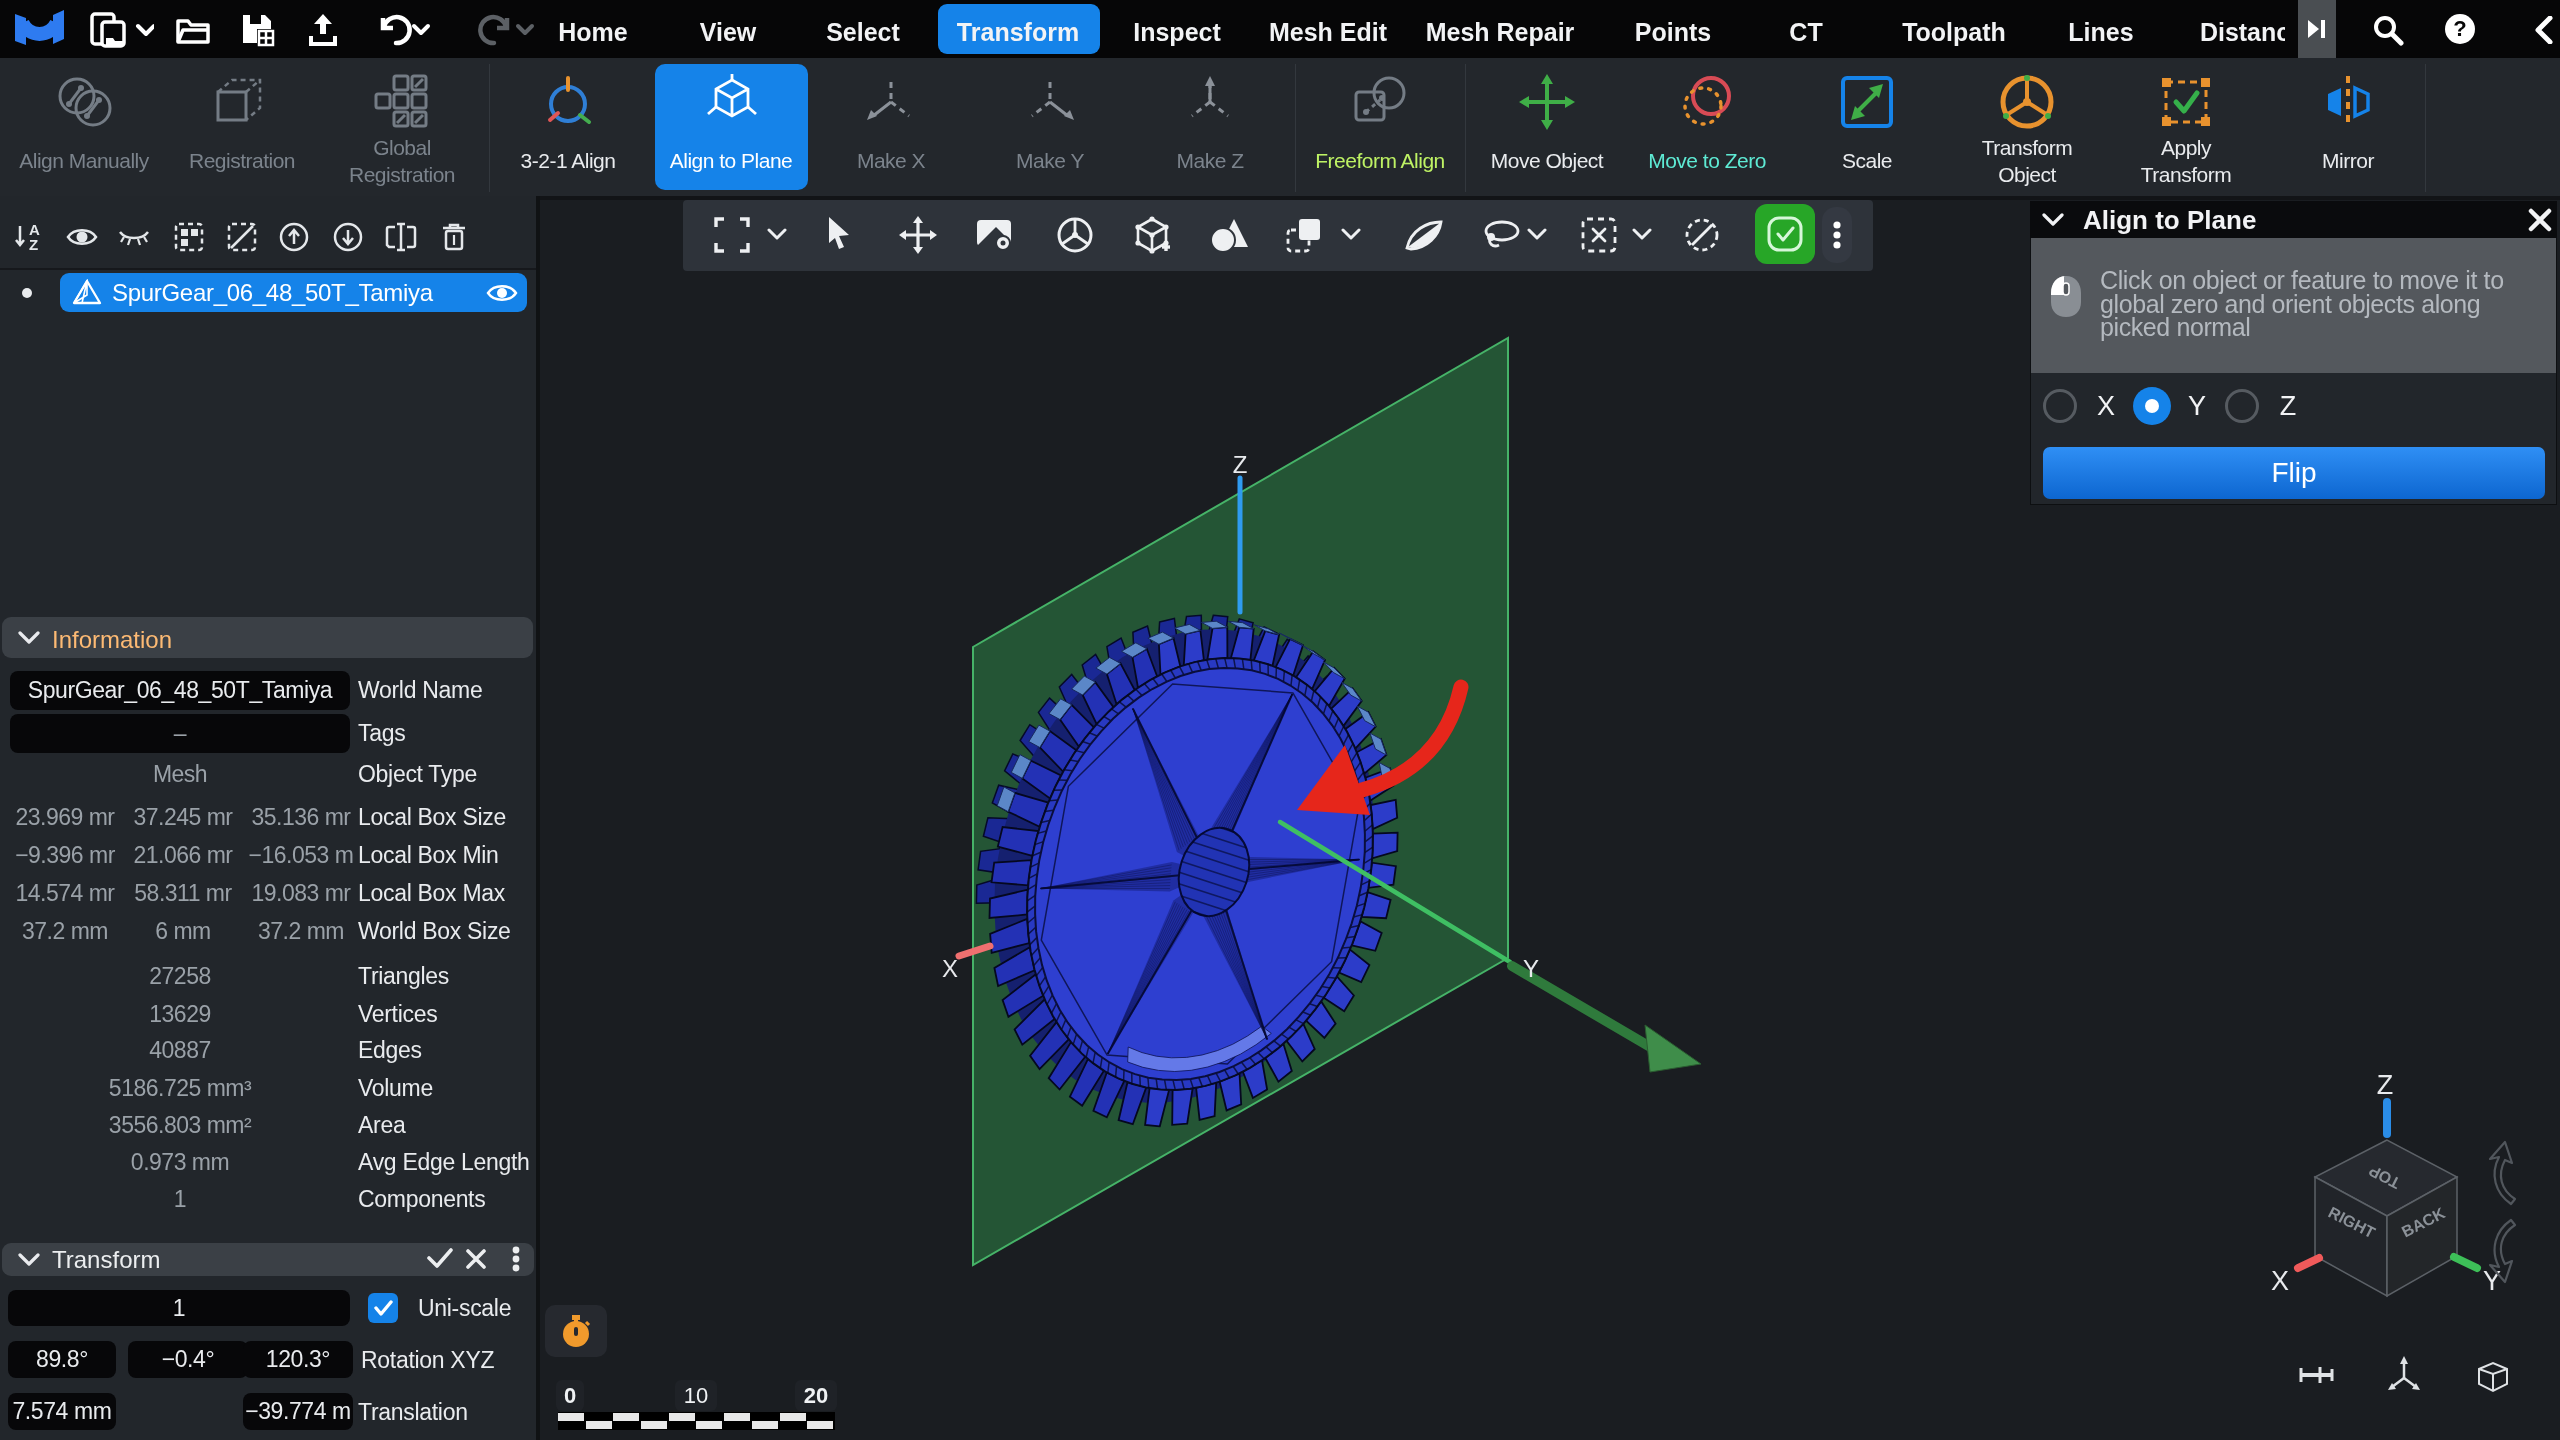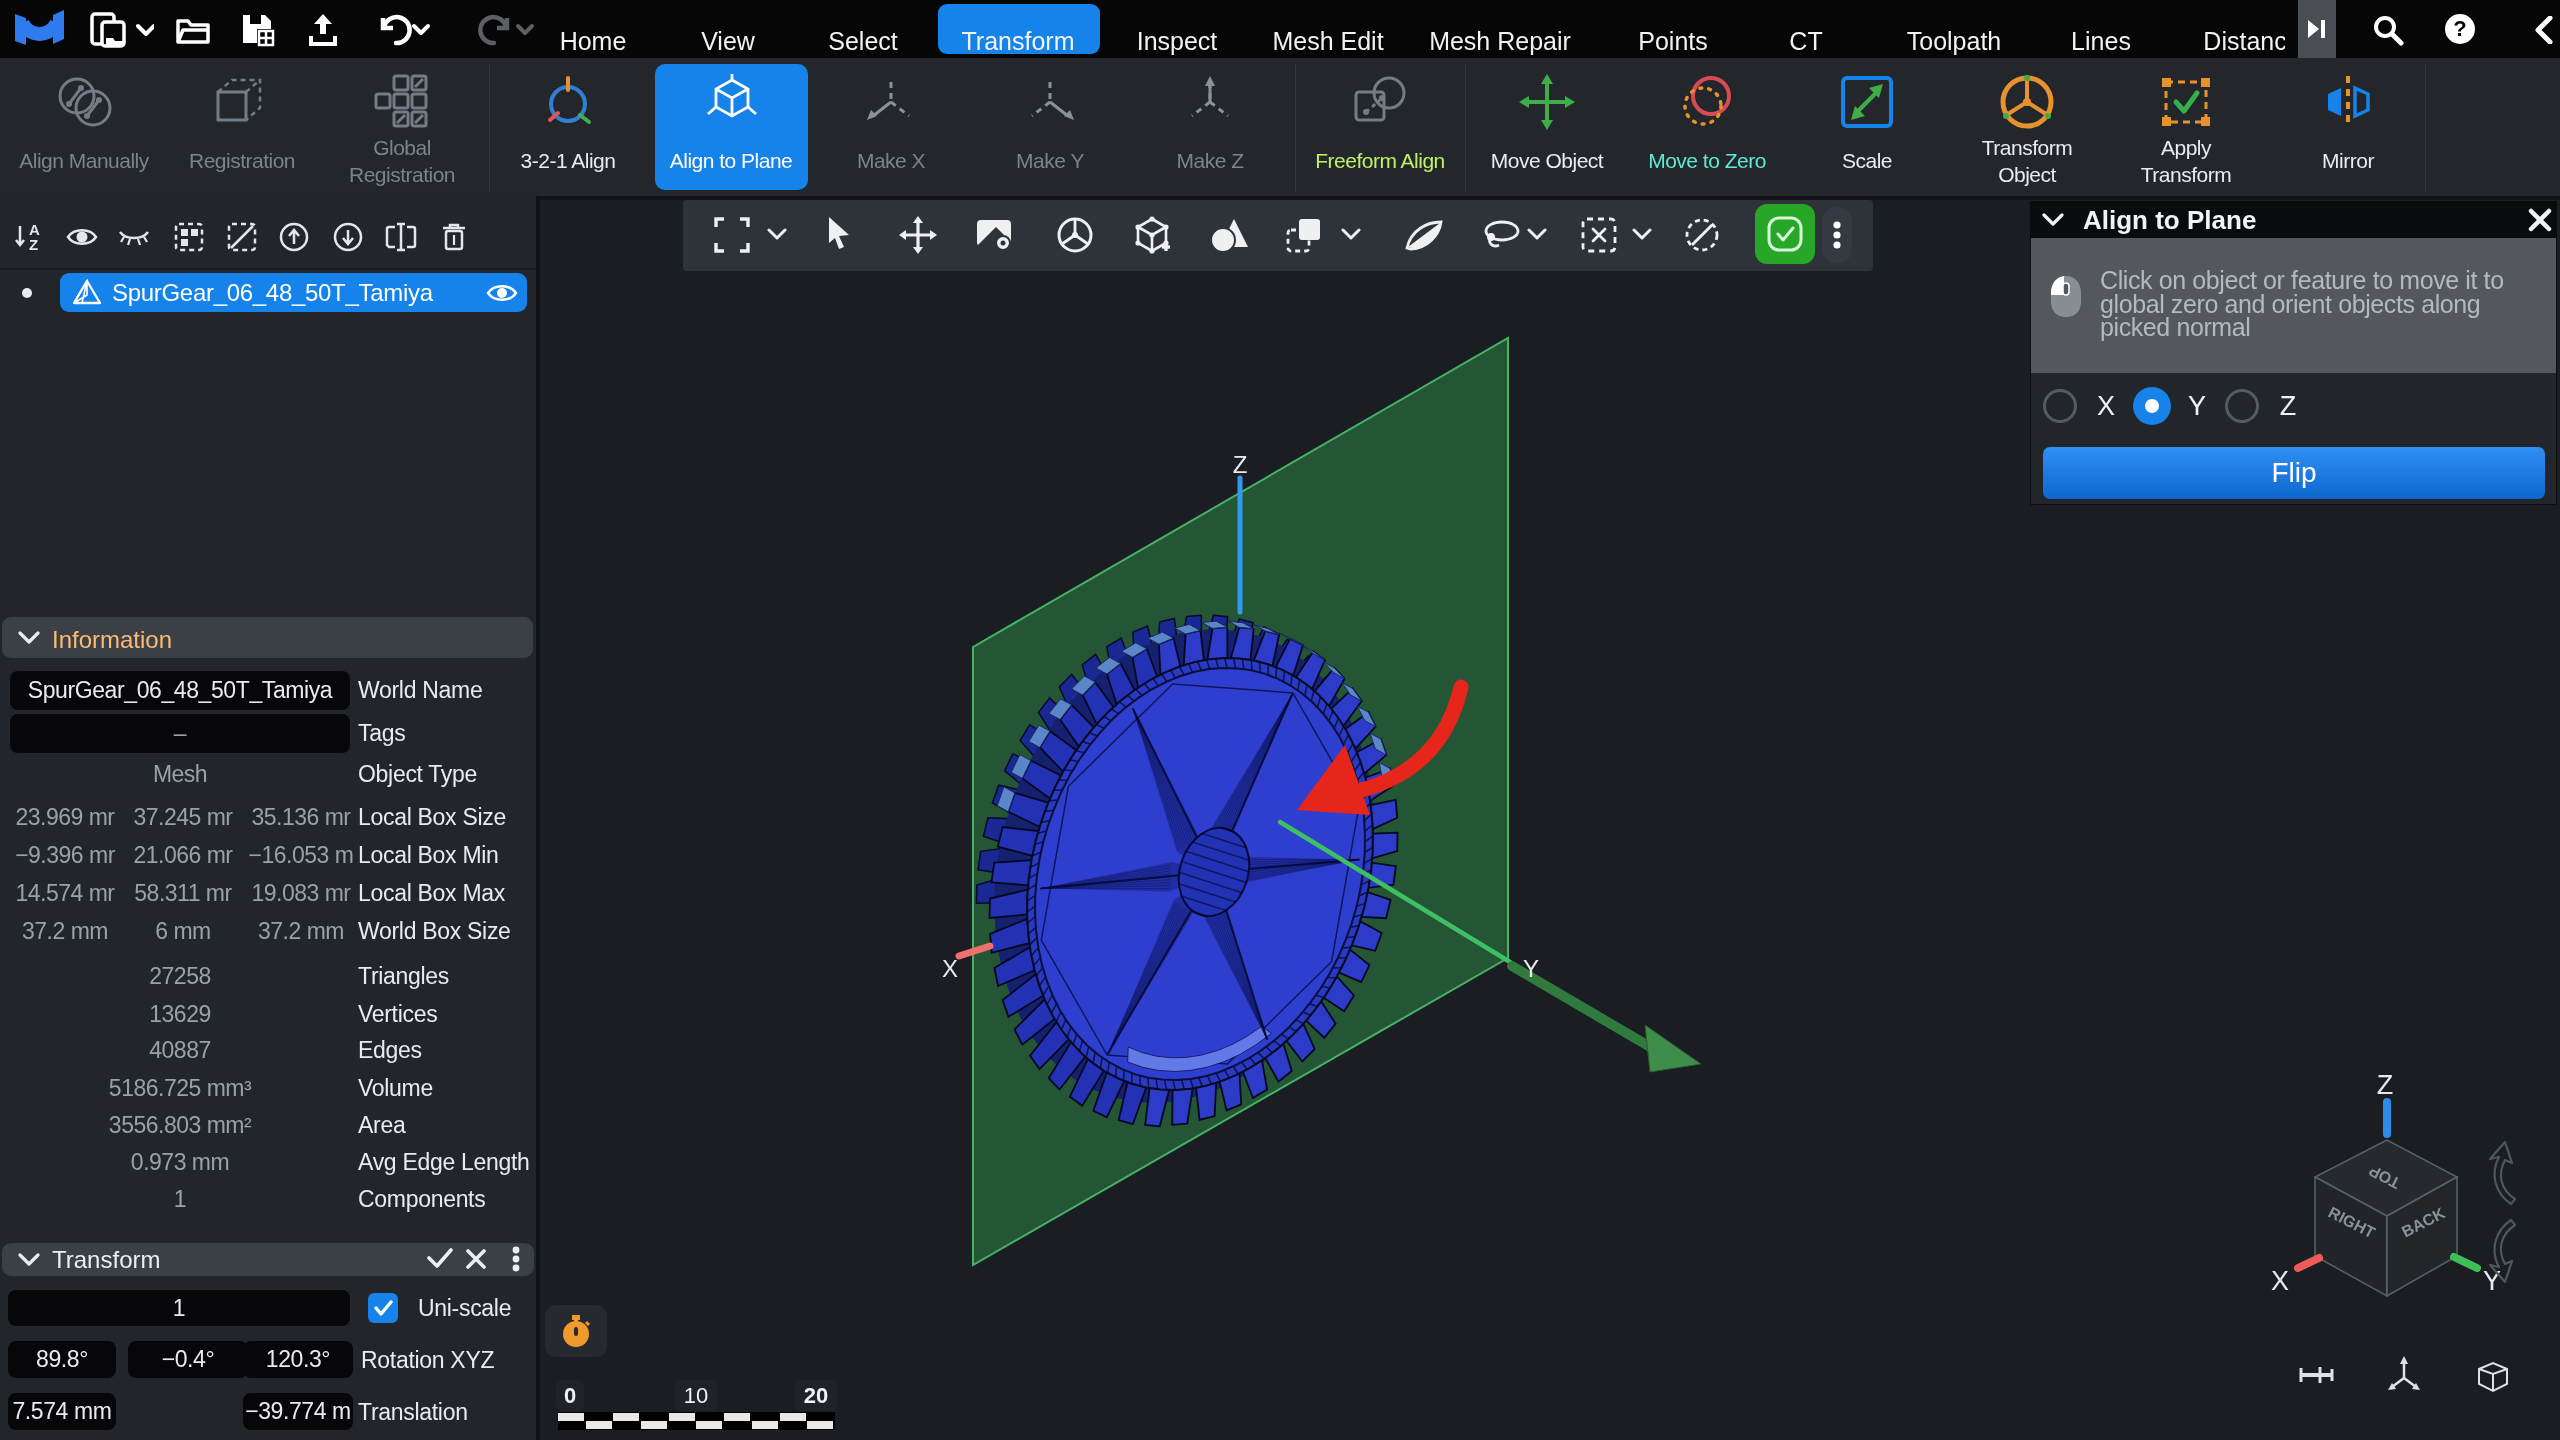--- a/index.html
+++ b/index.html
@@ -1,16 +1,16 @@
 <!DOCTYPE html>
 <html><head><meta charset="utf-8"><style>
 html,body{margin:0;padding:0;width:2560px;height:1440px;background:#1a1d21;font-family:"Liberation Sans",sans-serif;overflow:hidden}
 .abs{position:absolute}
 .ctr{display:flex;align-items:center;justify-content:center}
-.menu{position:absolute;top:12px;height:58px;display:flex;align-items:center;justify-content:center;color:#f2f3f5;font-size:25px;font-weight:normal;white-space:nowrap}
+.menu{position:absolute;top:3px;height:58px;display:flex;align-items:center;justify-content:center;color:#f2f3f5;font-size:25px;font-weight:bold;white-space:nowrap}
 .rlab{position:absolute;width:160px;text-align:center;font-size:21px;letter-spacing:-0.5px;white-space:nowrap}
 .box{position:absolute;background:#070709;border-radius:8px;color:#e9ebee;font-size:23px;display:flex;align-items:center;justify-content:center;letter-spacing:-0.4px;white-space:nowrap;overflow:hidden}
 .val{position:absolute;color:#9aa1a8;font-size:23px;letter-spacing:-0.5px;text-align:center;white-space:nowrap;transform:translate(-50%,-50%)}
 .lab{position:absolute;color:#e9ebee;font-size:23px;letter-spacing:-0.3px;white-space:nowrap;transform:translate(0,-50%)}
 .hdr{position:absolute;left:2px;background:#3b4046;border-radius:9px;color:#eceef0;font-size:23px;display:flex;align-items:center}
 </style></head><body>
 <div class="abs" style="left:540px;top:196px;width:2020px;height:1244px;background:#1a1d21"></div>
 <svg class="abs" style="left:540px;top:196px" width="2020" height="1244" viewBox="540 196 2020 1244">
     <path d="M973.0,647.0 L1508.0,338.0 L1508.0,958.0 L973.0,1265.0 Z" fill="rgba(44,124,66,0.60)" stroke="#46b368" stroke-width="2.0"></path>
 <line x1="1240.0" y1="478.0" x2="1240.0" y2="612.0" stroke="#2f9bf0" stroke-width="5.0" stroke-linecap="round"></line>

